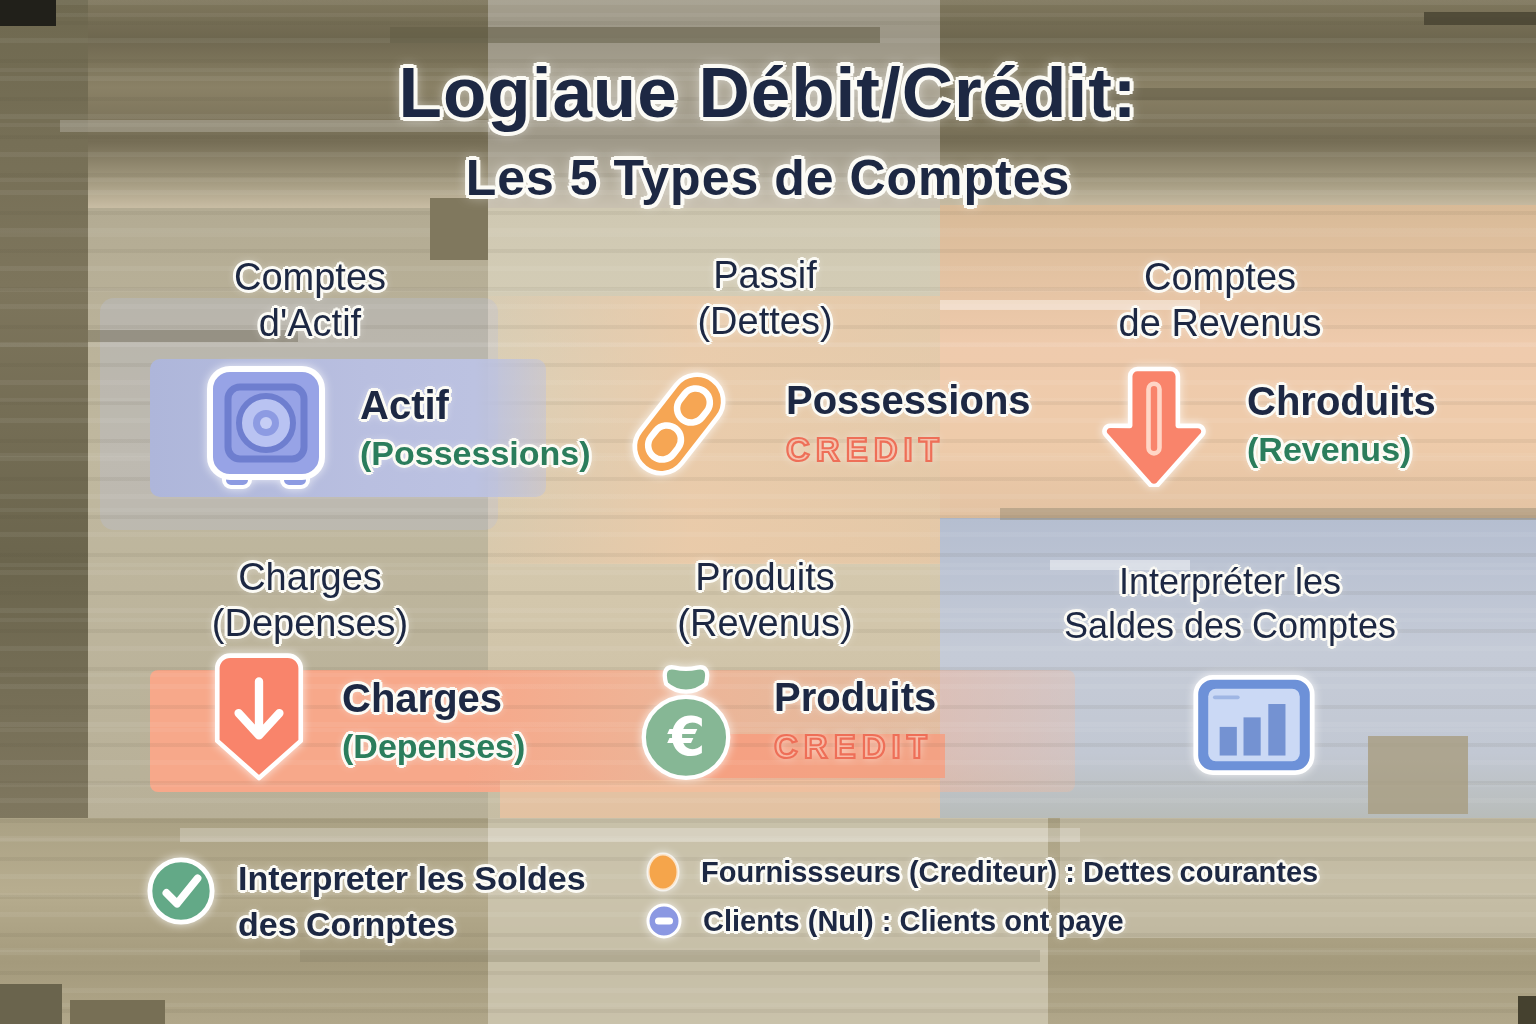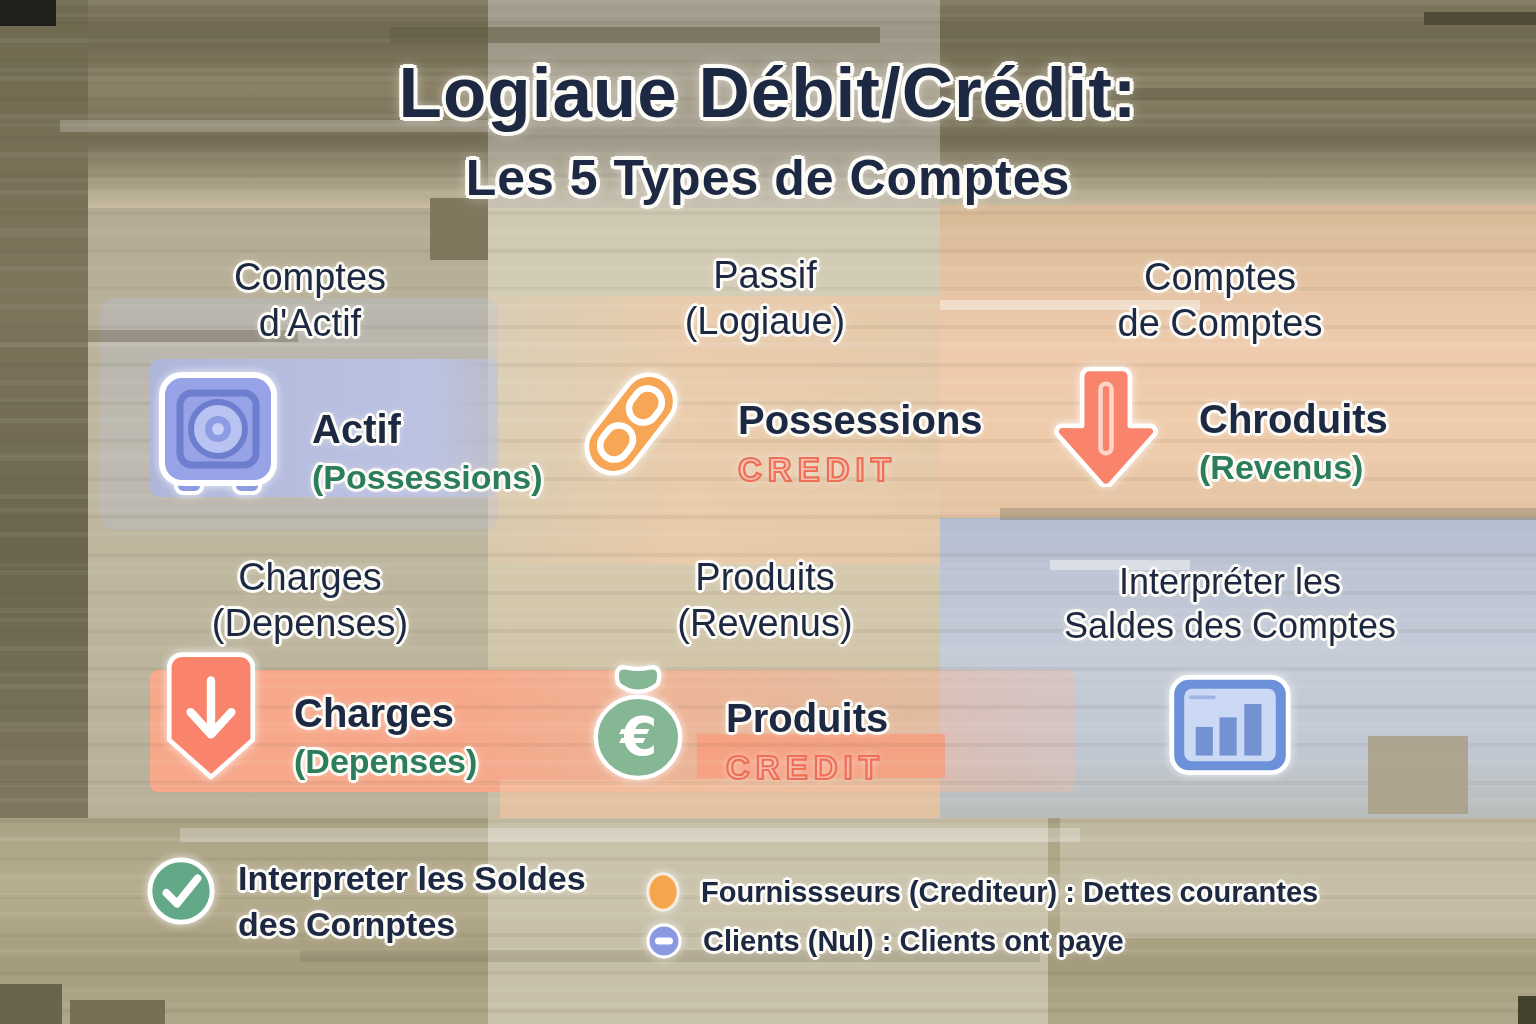--- a/index.html
+++ b/index.html
@@ -51,21 +51,21 @@
   .navy{color:#1d2843;}
   .green{color:#2b7d5c;}
   
   .title{position:absolute;left:0;top:52px;width:100%;text-align:center;}
   .title .t1{font-size:71px;letter-spacing:1px;}
   .title .t2{font-size:50px;margin-top:16px;letter-spacing:1px;}
   
   .sec{position:absolute;}
   .sec-h{font-size:38px;line-height:1.22;text-align:center;margin:0;font-weight:400;}
   .sec-h span{display:block;}
-  .sec-body{display:flex;align-items:flex-end;}
+  .sec-body{display:flex;align-items:center;padding-left:48px;}
   .lbls{text-align:left;}
   .lbl{font-size:40px;}
   .sub{font-size:34px;margin-top:6px;}
   .credit{font-size:33px;font-weight:800;letter-spacing:6px;margin-top:8px;
     color:rgba(250,186,166,0.7);-webkit-text-stroke:2.2px #ee6f58;
     text-shadow:0 0 10px rgba(255,255,255,0.65);}
   .icon{display:inline-block;line-height:0;filter:drop-shadow(0 0 5px rgba(255,255,255,0.75));}
   .s1{left:110px;top:254px;width:400px;}
   .s1 .sec-body{margin-left:40px;margin-top:12px;width:348px;height:138px;border-radius:10px;
     background:linear-gradient(90deg,#aeb6da 0%,#b9bfe0 55%,#bcc2e1 82%,rgba(188,194,225,0.45) 100%);}
@@ -87,21 +87,21 @@
   .s5 .sec-body{margin-top:8px;}
   .s5 .icon{margin-left:22px;}
   .s5 .lbls{margin-left:32px;}
   .s6{left:1005px;top:560px;width:450px;}
   .s6 .sec-h{font-size:36px;}
   .s6 .sec-body{justify-content:center;margin-top:24px;}
   
   .f-check{position:absolute;left:146px;top:856px;display:flex;align-items:flex-start;justify-content:flex-end;}
   .f-check-text{margin-left:22px;font-size:34px;line-height:1.34;text-align:left;}
   .f-check-text span{display:block;}
-  .f-bullets{position:absolute;left:645px;top:872px;}
+  .f-bullets{position:absolute;left:645px;top:852px;}
   .f-row{display:flex;align-items:center;margin-bottom:9px;height:40px;}
   .f-text{margin-left:20px;font-size:29px;white-space:nowrap;}
 </style>
 </head>
 <body>
 
 <div class="page">
 
   <div class="bg">
     <div class="b-base"></div>
@@ -165,21 +165,21 @@
       <div class="lbls">
         <div class="lbl navy ow">Actif</div>
         <div class="sub green ow">(Possessions)</div>
       </div>
     </div>
   </section>
 
   <section class="sec s2">
     <h2 class="sec-h navy ow">
       <span>Passif</span>
-      <span>(Logiaue)</span>
+      <span>(Dettes)</span>
     </h2>
     <div class="sec-body">
       <span class="icon">
         <svg width="122" height="130" viewBox="0 0 130 130">
           <g transform="rotate(38 65 65)">
             <rect x="37" y="6" width="56" height="118" rx="28" fill="#f6a654" stroke="#fff" stroke-width="5"></rect>
             <rect x="50" y="21" width="30" height="38" rx="15" fill="none" stroke="#fff" stroke-width="7"></rect>
             <rect x="50" y="71" width="30" height="38" rx="15" fill="none" stroke="#fff" stroke-width="7"></rect>
           </g>
         </svg>
@@ -187,21 +187,21 @@
       <div class="lbls">
         <div class="lbl navy ow">Possessions</div>
         <div class="credit">CREDIT</div>
       </div>
     </div>
   </section>
 
   <section class="sec s3">
     <h2 class="sec-h navy ow">
       <span>Comptes</span>
-      <span>de Comptes</span>
+      <span>de Revenus</span>
     </h2>
     <div class="sec-body">
       <span class="icon">
         <svg width="110" height="126" viewBox="0 0 120 132">
           <path d="M42 6 h36 a8 8 0 0 1 8 8 v54 h22 a6 6 0 0 1 4.6 9.8 l-48 54 a6.5 6.5 0 0 1 -9.2 0 l-48 -54 A6 6 0 0 1 12 68 h22 V14 a8 8 0 0 1 8 -8 z" fill="#f9846b" stroke="#fff" stroke-width="5" stroke-linejoin="round"></path>
           <rect x="54" y="22" width="12" height="76" rx="6" fill="none" stroke="#ffd6c6" stroke-width="5"></rect>
         </svg>
       </span>
       <div class="lbls">
         <div class="lbl navy ow">Chroduits</div>

